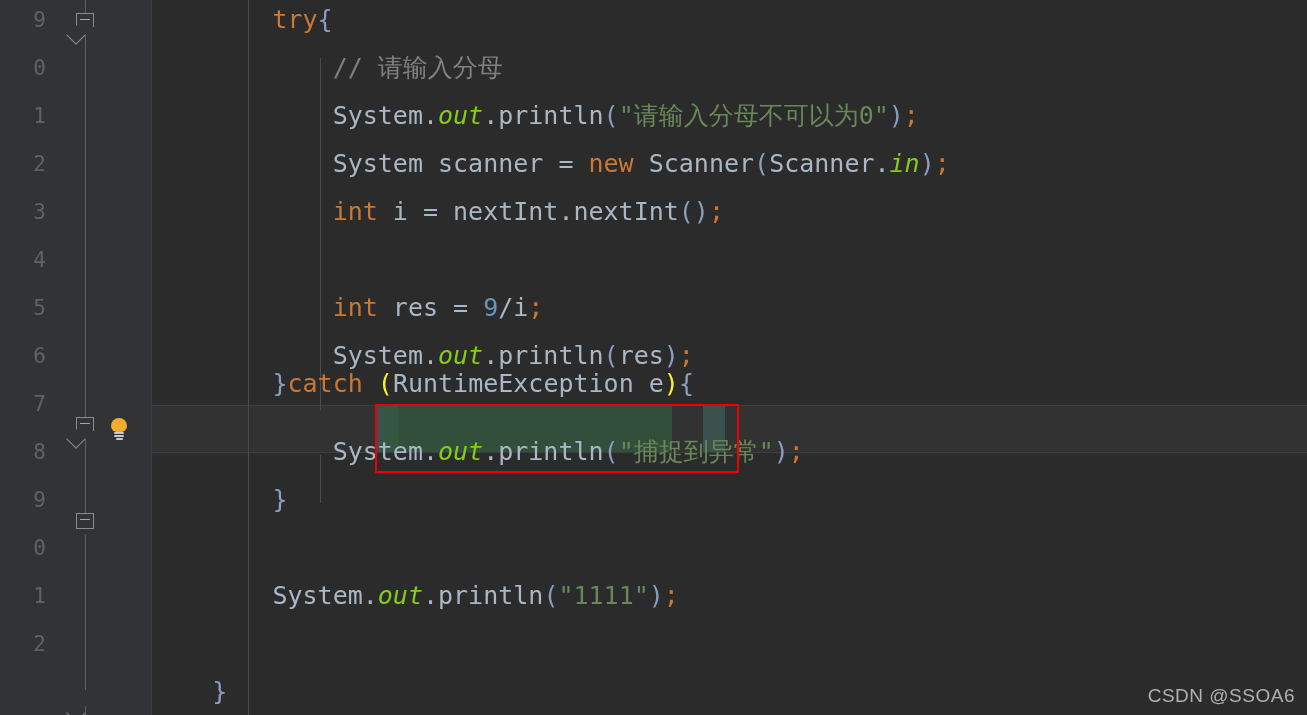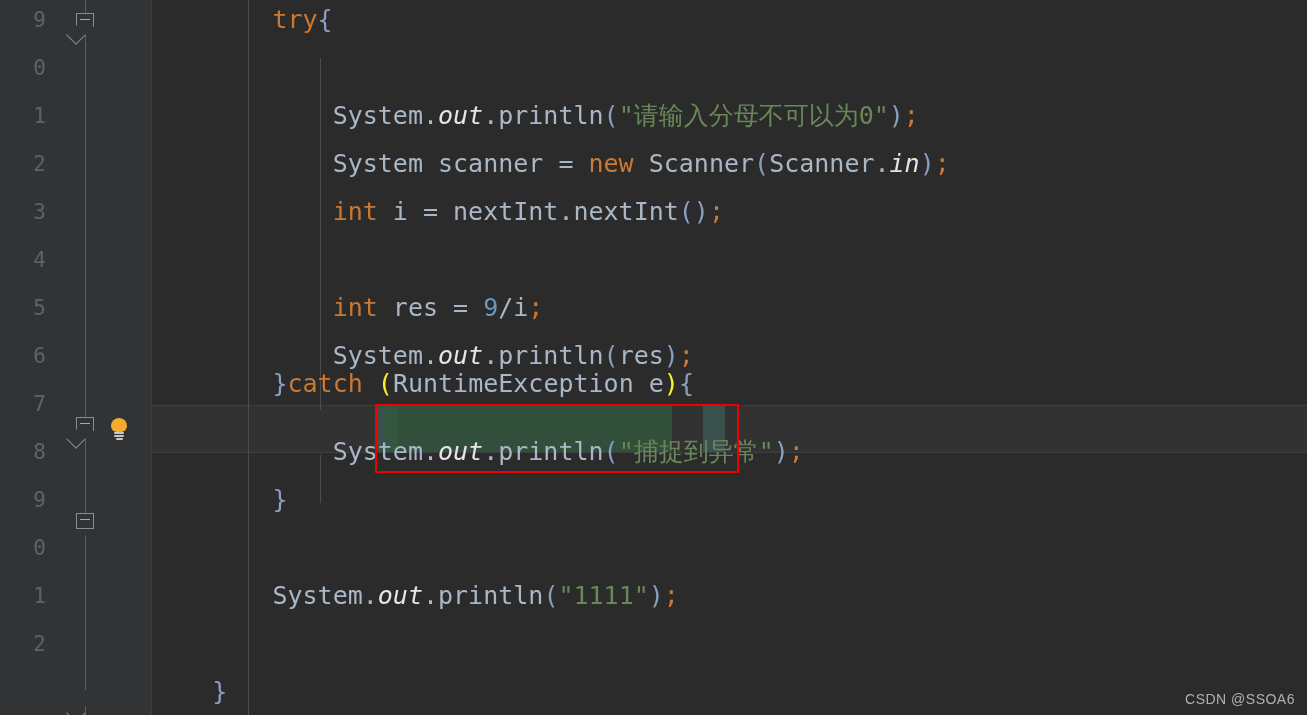--- a/index.html
+++ b/index.html
@@ -156,21 +156,21 @@
     border-top: 1px solid #3c3f41;
     border-bottom: 1px solid #3c3f41;
     z-index: 0;
   }
 
   
   .kw   { color: #cc7832; }
   .plain{ color: #a9b7c6; }
   .str  { color: #6a8759; }
   .num  { color: #6897bb; }
-  .fld  { color: #e5e5e5; font-style: italic; }
+  .fld  { color: #84cc16; font-style: italic; }
   .cmt  { color: #808080; }
   .brc2 { color: #8a9fc0; }
   .semi { color: #cc7832; }
   .match{ color: #ffef28; }
 
   
   .hl-sel {
     position: absolute;
     background: #32593d;
     opacity: .75;
@@ -188,21 +188,21 @@
     border: 2px solid #ee0000;
     z-index: 6;
     pointer-events: none;
   }
 
   
   #watermark {
     position: absolute;
     right: 12px; bottom: 8px;
     font-family: "Liberation Sans", "DejaVu Sans", sans-serif;
-    font-size: 14px;
+    font-size: 19px;
     color: #b0b0b0;
     letter-spacing: .5px;
     z-index: 9;
   }
 </style>
 </head>
 <body>
 
 <div id="editor">
 
@@ -260,21 +260,21 @@
     <div class="guide" style="left:96px;  top:0;   height:715px;"></div>
     <div class="guide" style="left:168px; top:58px; height:352px;"></div>
     <div class="guide" style="left:168px; top:455px; height:48px;"></div>
 
     <div class="hl-brk" style="left:224px; top:406px; width:22px; height:46px;"></div>
     <div class="hl-sel" style="left:232px; top:406px; width:288px; height:46px;"></div>
     <div class="hl-brk" style="left:551px; top:406px; width:22px; height:46px;"></div>
 
     <div id="lines">
         <div class="line" style="top: -4px;"><span class="txt"><span class="plain">        </span><span class="kw">try</span><span class="brc2">{</span></span></div>
-        <div class="line" style="top: 44px;"><span class="txt"><span class="plain">            </span></span></div>
+        <div class="line" style="top: 44px;"><span class="txt"><span class="plain">            </span><span class="cmt">// 请输入分母</span></span></div>
         <div class="line" style="top: 92px;"><span class="txt"><span class="plain">            </span><span class="plain">System</span><span class="plain">.</span><span class="fld">out</span><span class="plain">.println</span><span class="brc2">(</span><span class="str">"请输入分母不可以为0"</span><span class="brc2">)</span><span class="semi">;</span></span></div>
         <div class="line" style="top: 140px;"><span class="txt"><span class="plain">            </span><span class="plain">System scanner = </span><span class="kw">new</span><span class="plain"> Scanner</span><span class="brc2">(</span><span class="plain">Scanner.</span><span class="fld">in</span><span class="brc2">)</span><span class="semi">;</span></span></div>
         <div class="line" style="top: 188px;"><span class="txt"><span class="plain">            </span><span class="kw">int</span><span class="plain"> i = nextInt.nextInt</span><span class="brc2">()</span><span class="semi">;</span></span></div>
         <div class="line" style="top: 236px;"><span class="txt"></span></div>
         <div class="line" style="top: 284px;"><span class="txt"><span class="plain">            </span><span class="kw">int</span><span class="plain"> res = </span><span class="num">9</span><span class="plain">/i</span><span class="semi">;</span></span></div>
         <div class="line" style="top: 332px;"><span class="txt"><span class="plain">            </span><span class="plain">System</span><span class="plain">.</span><span class="fld">out</span><span class="plain">.println</span><span class="brc2">(</span><span class="plain">res</span><span class="brc2">)</span><span class="semi">;</span></span></div>
         <div class="line" style="top: 360px;"><span class="txt"><span class="plain">        </span><span class="brc2">}</span><span class="kw">catch</span><span class="plain"> </span><span class="match">(</span><span class="plain">RuntimeException e</span><span class="match">)</span><span class="brc2">{</span></span></div>
         <div class="line" style="top: 428px;"><span class="txt"><span class="plain">            </span><span class="plain">System</span><span class="plain">.</span><span class="fld">out</span><span class="plain">.println</span><span class="brc2">(</span><span class="str">"捕捉到异常"</span><span class="brc2">)</span><span class="semi">;</span></span></div>
         <div class="line" style="top: 476px;"><span class="txt"><span class="plain">        </span><span class="brc2">}</span></span></div>
         <div class="line" style="top: 524px;"><span class="txt"></span></div>

